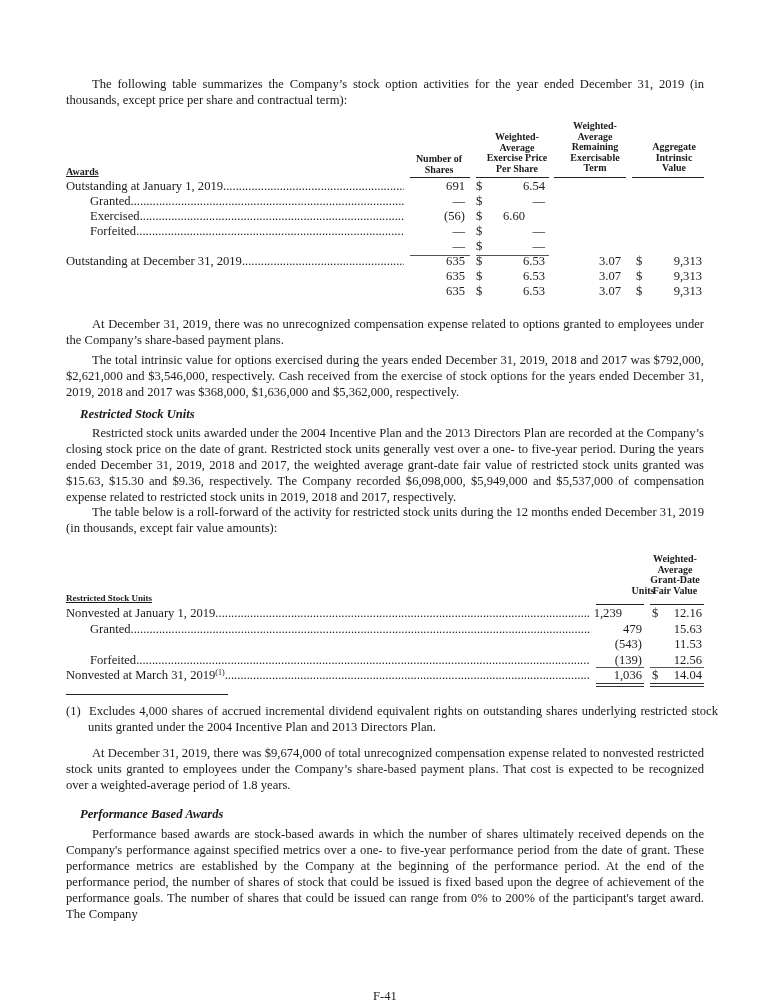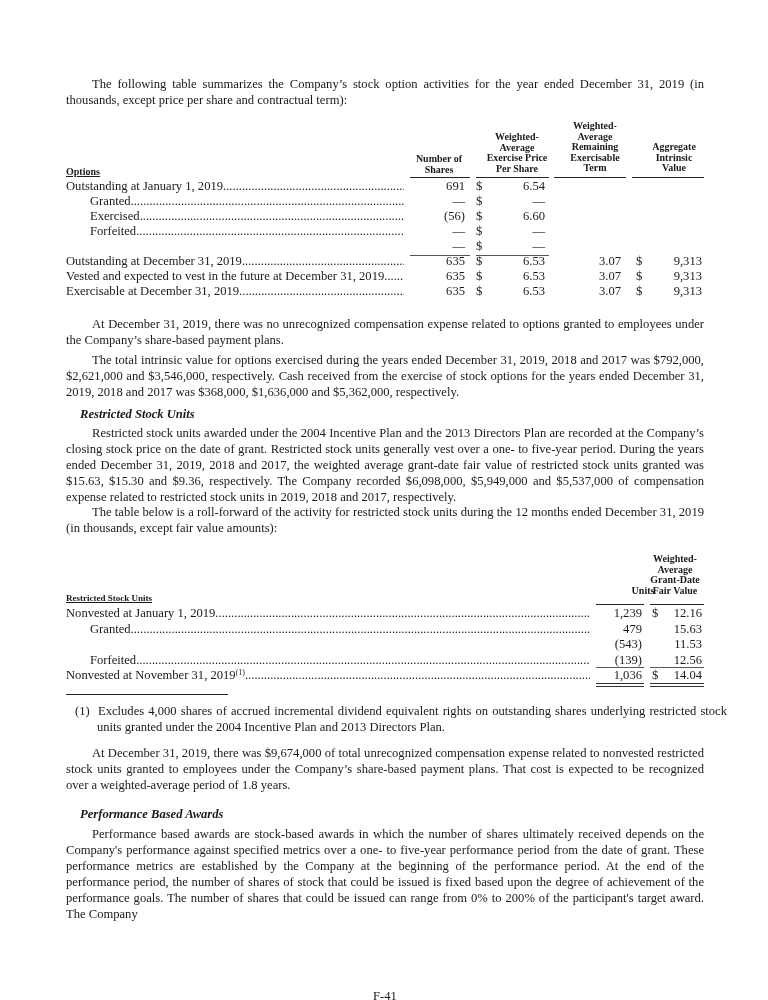--- a/index.html
+++ b/index.html
@@ -24,21 +24,21 @@
     }
     .cell { position: absolute; text-align: right; }
     .dollar { position: absolute; }
     .hdr { position: absolute; font-weight: bold; font-size: 10px; line-height: 10.5px; text-align: center; }
     .hdr-line { position: absolute; height: 0; border-top: 1.4px solid #222; }
     .rule { position: absolute; height: 0; border-top: 1.4px solid #555; }
     .dbl { position: absolute; height: 2px; border-top: 1px solid #333; border-bottom: 1px solid #333; }
     .colhead-left { position: absolute; font-weight: bold; font-size: 10px; text-decoration: underline; }
     .sup { font-size: 8px; vertical-align: 4px; line-height: 0; }
     .footrule { position: absolute; border-top: 1.2px solid #222; width: 162px; left: 0; }
-    .footnote { position: absolute; left: 9px; width: 630px; padding-left: 22px; text-indent: -22px; text-align: justify; }
+    .footnote { position: absolute; left: 0; width: 630px; padding-left: 22px; text-indent: -22px; text-align: justify; }
     .pagenum { position: absolute; left: 0; width: 638px; text-align: center; }
   </style>
 </head>
 <body>
 
 <div class="page">
 
   <p class="abs indent" style="top:76px;">The following table summarizes the Company’s stock option activities for the year ended December 31, 2019 (in thousands, except price per share and contractual term):</p>
 
   <div class="tbl" style="top:118px;">
@@ -57,21 +57,21 @@
       <div>Average</div>
       <div>Remaining</div>
       <div>Exercisable</div>
       <div>Term</div>
     </div>
     <div class="hdr" style="left:572px; width:72px; top:24px;">
       <div>Aggregate</div>
       <div>Intrinsic</div>
       <div>Value</div>
     </div>
-    <div class="colhead-left" style="left:0; top:46px;">Options</div>
+    <div class="colhead-left" style="left:0; top:46px;">Awards</div>
 
     <div class="hdr-line" style="left:344px; width:60px; top:59px;"></div>
     <div class="hdr-line" style="left:410px; width:73px; top:59px;"></div>
     <div class="hdr-line" style="left:488px; width:72px; top:59px;"></div>
     <div class="hdr-line" style="left:566px; width:72px; top:59px;"></div>
 
     <div style="position:absolute; top:61px; left:0; width:638px;">
 
       <div id="opt-rows">
           <div class="row">
@@ -89,21 +89,21 @@
             <div class="dollar" style="left:410px">$</div>
             <div class="cell" style="left:420px;width:59px">—</div>
             <div class="cell" style="left:488px;width:67px"></div>
             <div class="dollar" style="left:570px"></div>
             <div class="cell" style="left:580px;width:56px"></div>
           </div>
           <div class="row">
             <div class="lbl sub" style="width:314px"><span>Exercised</span><span class="dots"></span></div>
             <div class="cell" style="left:344px;width:55px">(56)</div>
             <div class="dollar" style="left:410px">$</div>
-            <div class="cell" style="left:420px;width:59px">6.60</div>
+            <div class="cell" style="left:400px;width:59px">6.60</div>
             <div class="cell" style="left:488px;width:67px"></div>
             <div class="dollar" style="left:570px"></div>
             <div class="cell" style="left:580px;width:56px"></div>
           </div>
           <div class="row">
             <div class="lbl sub" style="width:314px"><span>Forfeited</span><span class="dots"></span></div>
             <div class="cell" style="left:344px;width:55px">—</div>
             <div class="dollar" style="left:410px">$</div>
             <div class="cell" style="left:420px;width:59px">—</div>
             <div class="cell" style="left:488px;width:67px"></div>
@@ -121,30 +121,28 @@
           <div class="row">
             <div class="lbl" style="width:338px"><span>Outstanding at December 31, 2019</span><span class="dots"></span></div>
             <div class="cell" style="left:344px;width:55px">635</div>
             <div class="dollar" style="left:410px">$</div>
             <div class="cell" style="left:420px;width:59px">6.53</div>
             <div class="cell" style="left:488px;width:67px">3.07</div>
             <div class="dollar" style="left:570px">$</div>
             <div class="cell" style="left:580px;width:56px">9,313</div>
           </div>
           <div class="row">
-            <div class="lbl" style="width:338px"><span>Vested and expected to vest in the future at December 31, 2019</span><span class="dots"></span></div>
             <div class="cell" style="left:344px;width:55px">635</div>
             <div class="dollar" style="left:410px">$</div>
             <div class="cell" style="left:420px;width:59px">6.53</div>
             <div class="cell" style="left:488px;width:67px">3.07</div>
             <div class="dollar" style="left:570px">$</div>
             <div class="cell" style="left:580px;width:56px">9,313</div>
           </div>
           <div class="row">
-            <div class="lbl" style="width:338px"><span>Exercisable at December 31, 2019</span><span class="dots"></span></div>
             <div class="cell" style="left:344px;width:55px">635</div>
             <div class="dollar" style="left:410px">$</div>
             <div class="cell" style="left:420px;width:59px">6.53</div>
             <div class="cell" style="left:488px;width:67px">3.07</div>
             <div class="dollar" style="left:570px">$</div>
             <div class="cell" style="left:580px;width:56px">9,313</div>
           </div>
         </div>
     </div>
 
@@ -169,21 +167,21 @@
     </div>
     <div class="colhead-left" style="left:0; top:38px; font-size:9px;">Restricted Stock Units</div>
 
     <div class="hdr-line" style="left:530px; width:48px; top:52px;"></div>
     <div class="hdr-line" style="left:584px; width:54px; top:52px;"></div>
 
     <div style="position:absolute; top:54px; left:0; width:638px;">
       <div id="rsu-rows">
           <div class="row" style="height: 15.5px;">
             <div class="lbl" style="width:524px"><span>Nonvested at January 1, 2019</span><span class="sup"></span><span class="dots"></span></div>
-            <div class="cell" style="left:528px;width:48px">1,239</div>
+            <div class="cell" style="left:508px;width:48px">1,239</div>
             <div class="dollar" style="left:586px">$</div>
             <div class="cell" style="left:596px;width:40px">12.16</div>
           </div>
           <div class="row" style="height: 15.5px;">
             <div class="lbl sub" style="width:500px"><span>Granted</span><span class="sup"></span><span class="dots"></span></div>
             <div class="cell" style="left:528px;width:48px">479</div>
             <div class="dollar" style="left:586px"></div>
             <div class="cell" style="left:596px;width:40px">15.63</div>
           </div>
           <div class="row" style="height: 15.5px;">
@@ -191,21 +189,21 @@
             <div class="dollar" style="left:586px"></div>
             <div class="cell" style="left:596px;width:40px">11.53</div>
           </div>
           <div class="row" style="height: 15.5px;">
             <div class="lbl sub" style="width:500px"><span>Forfeited</span><span class="sup"></span><span class="dots"></span></div>
             <div class="cell" style="left:528px;width:48px">(139)</div>
             <div class="dollar" style="left:586px"></div>
             <div class="cell" style="left:596px;width:40px">12.56</div>
           </div>
           <div class="row" style="height: 15.5px;">
-            <div class="lbl" style="width:524px"><span>Nonvested at November 31, 2019</span><span class="sup">(1)</span><span class="dots"></span></div>
+            <div class="lbl" style="width:524px"><span>Nonvested at March 31, 2019</span><span class="sup">(1)</span><span class="dots"></span></div>
             <div class="cell" style="left:528px;width:48px">1,036</div>
             <div class="dollar" style="left:586px">$</div>
             <div class="cell" style="left:596px;width:40px">14.04</div>
           </div>
         </div>
     </div>
 
     <div class="rule" style="left:530px; width:48px; top:115px;"></div>
     <div class="rule" style="left:584px; width:54px; top:115px;"></div>
     <div class="dbl" style="left:530px; width:48px; top:131px;"></div>

